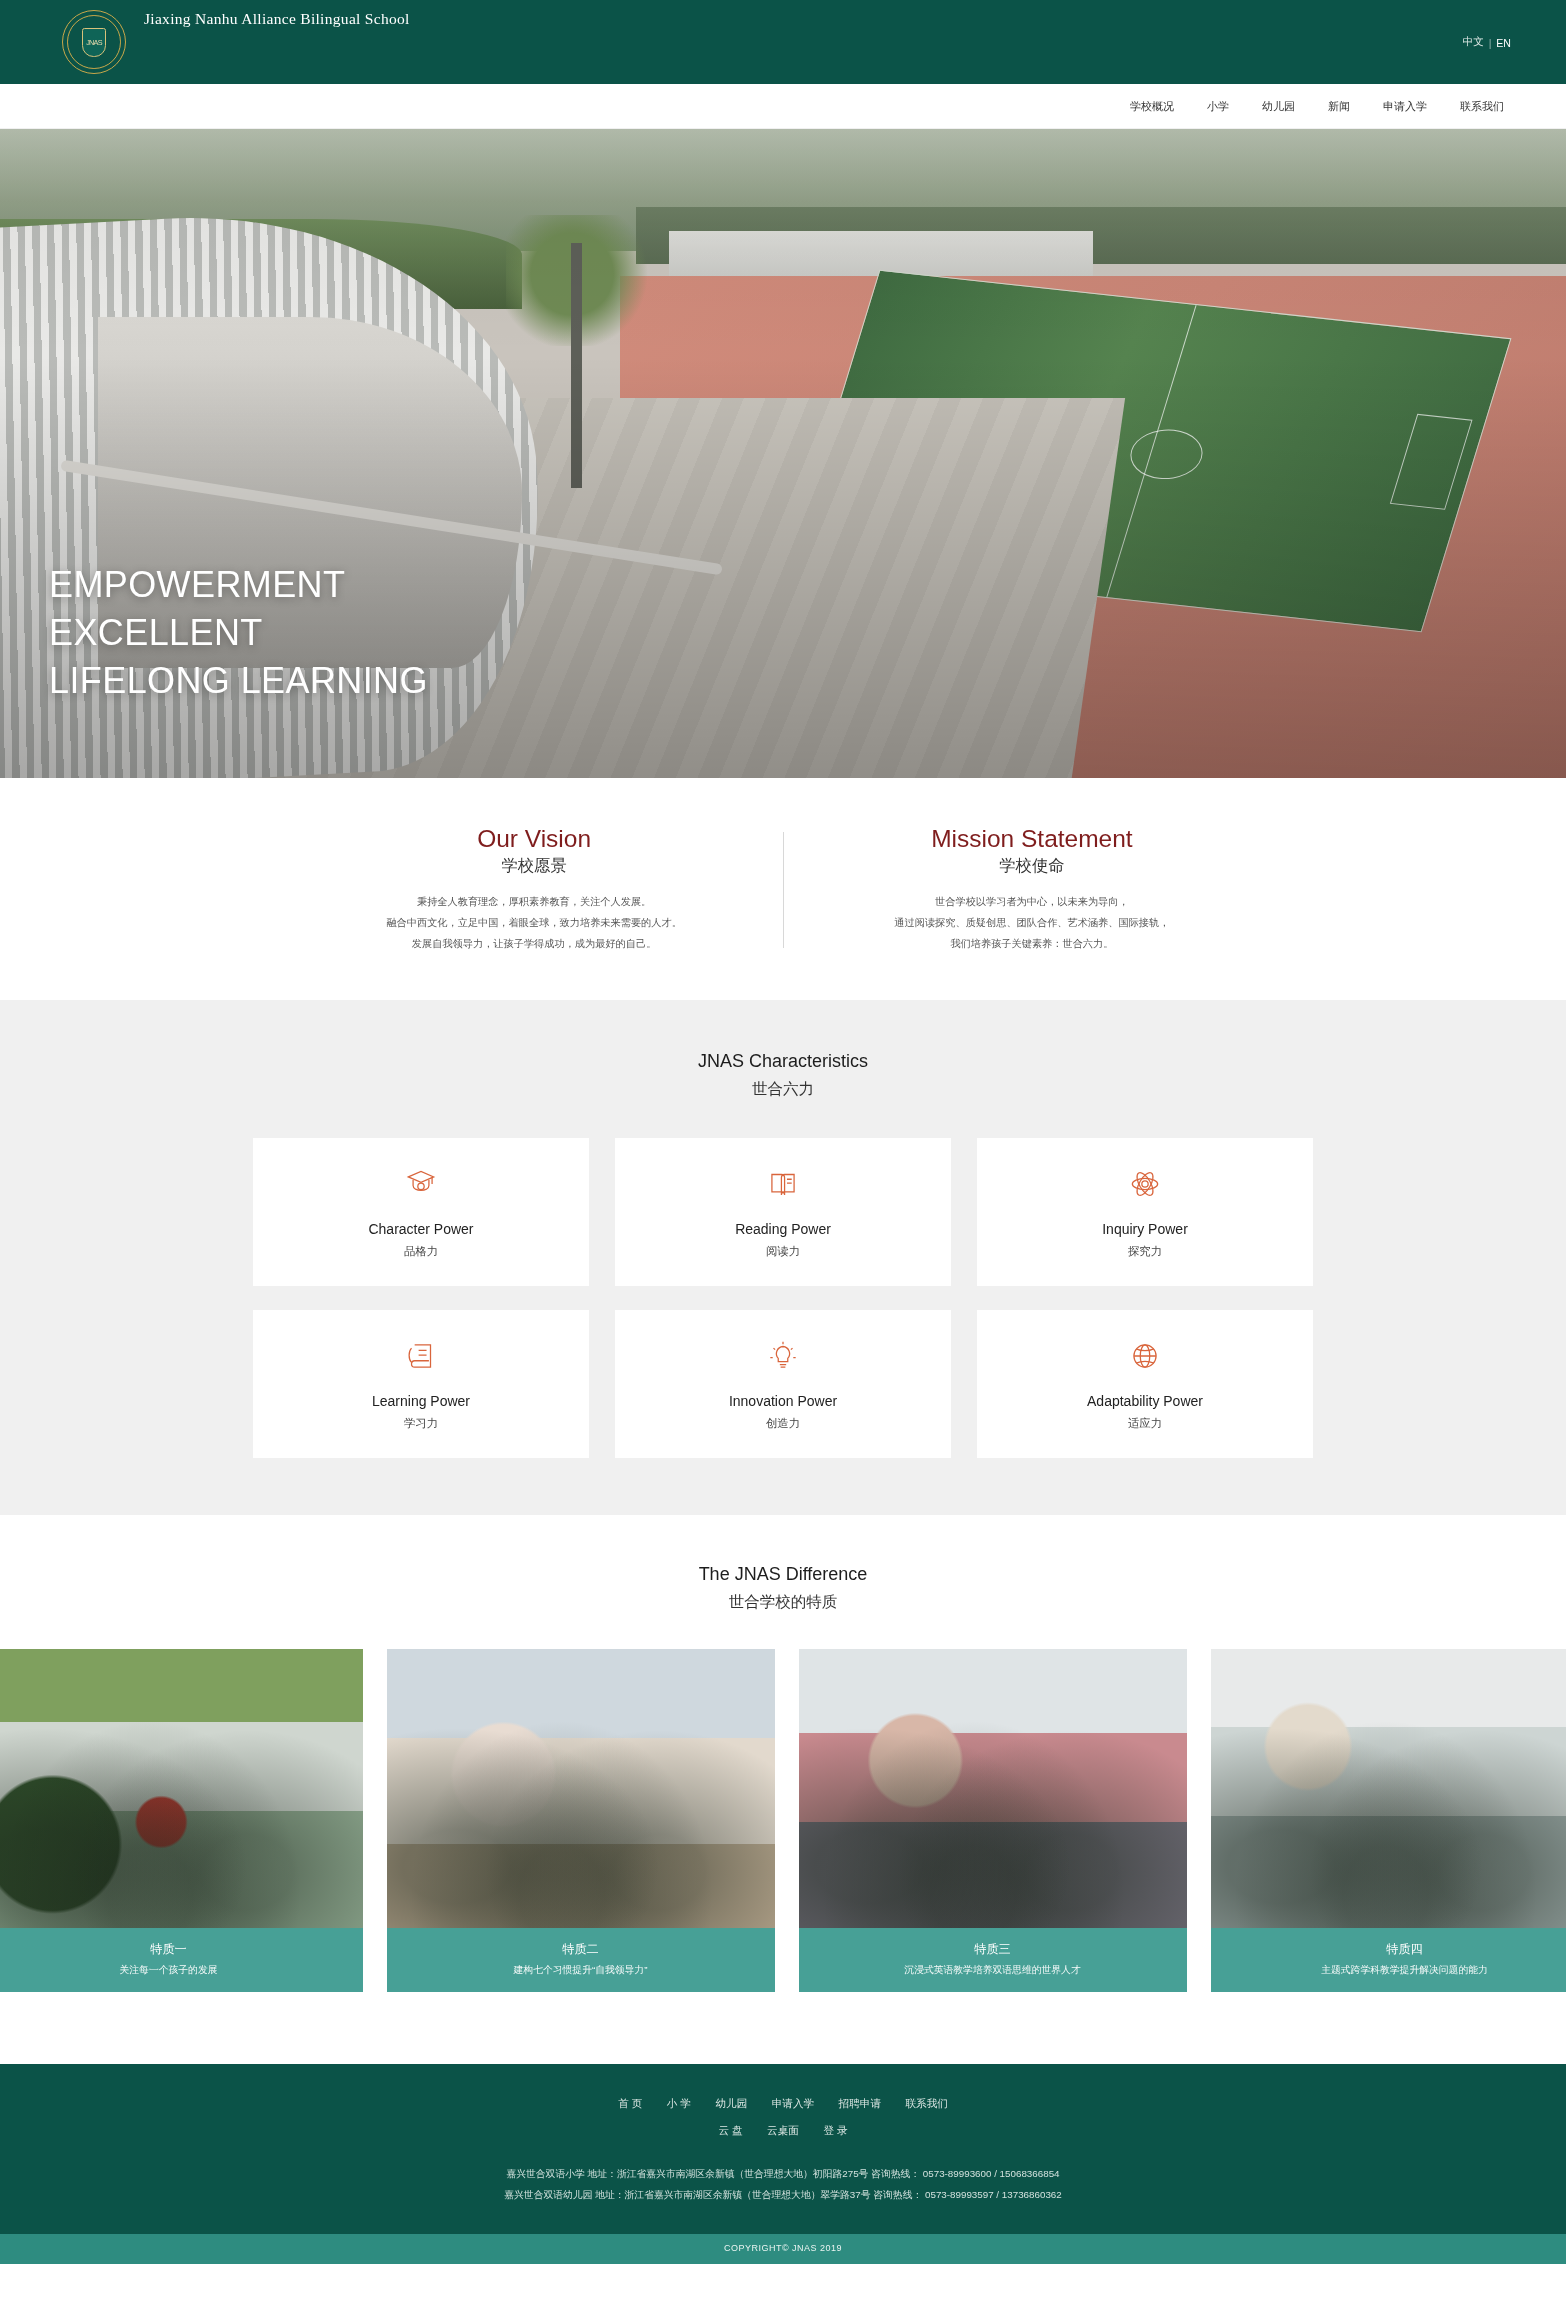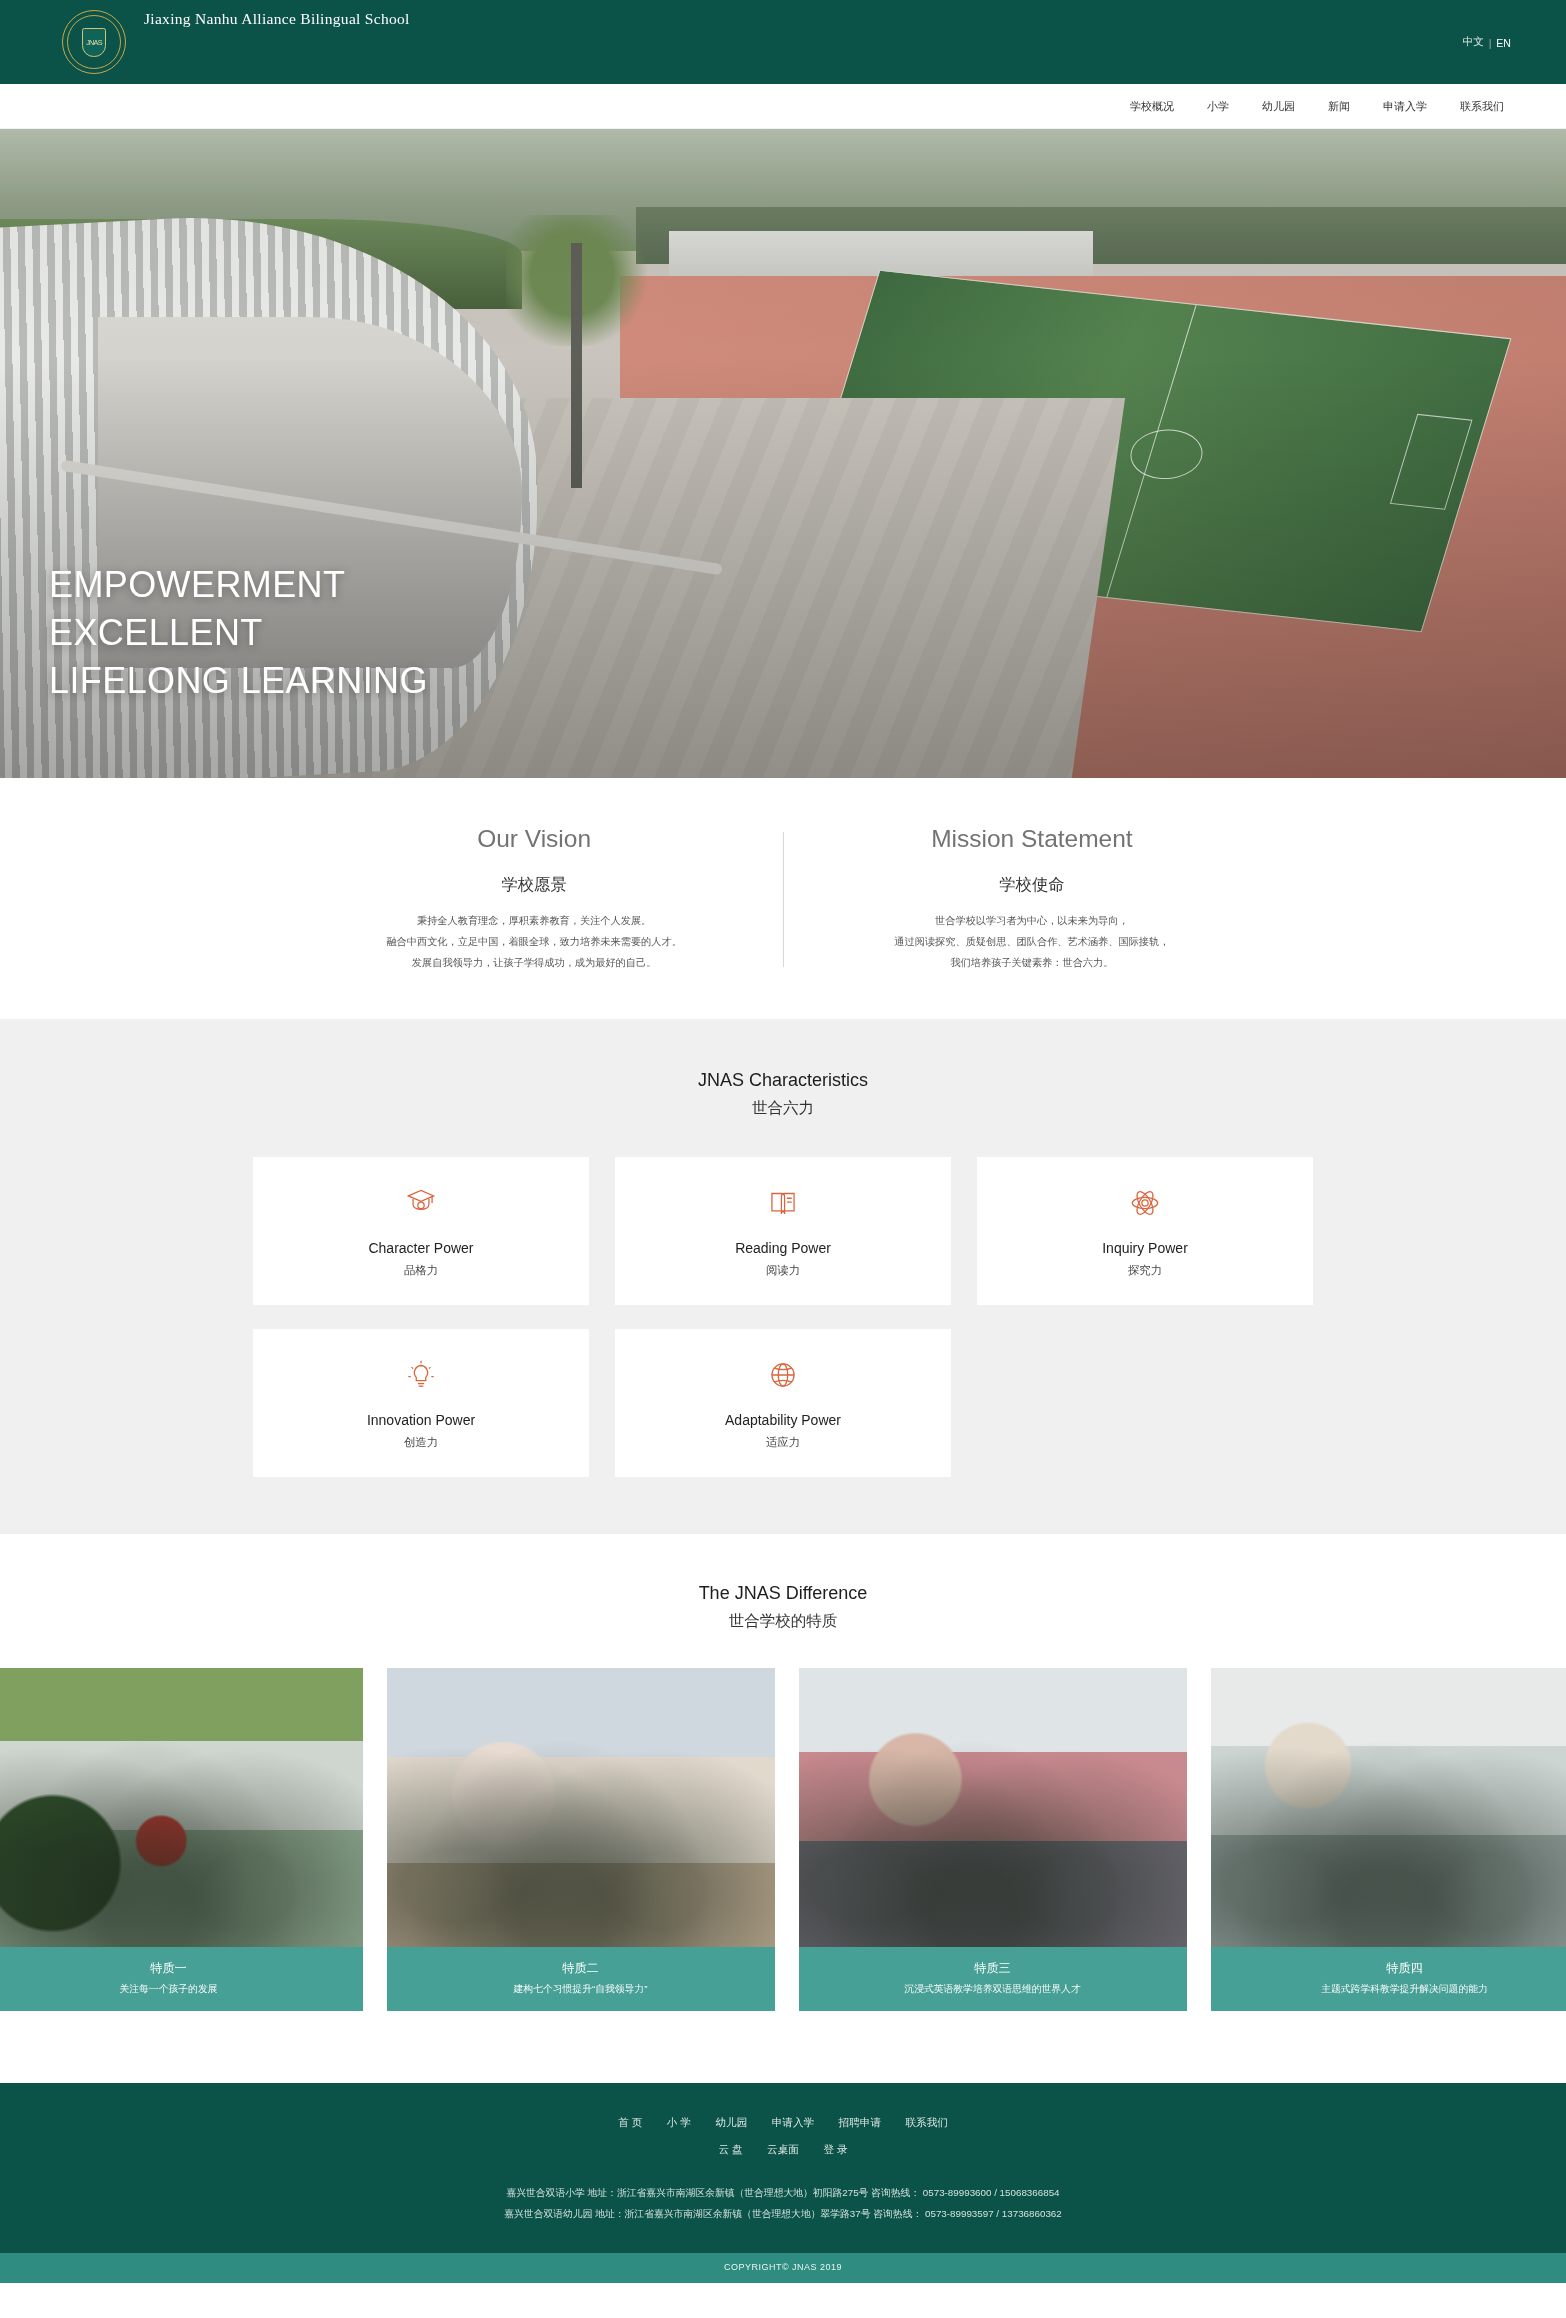--- a/index.html
+++ b/index.html
@@ -155,21 +155,21 @@
     font-weight: 400;
   }
 
   
   .vision-section {
     background: #ffffff; padding: 47px 0 46px;
     display: flex; justify-content: center; align-items: stretch;
   }
   .vm-col { width: 383px; text-align: center; padding: 0 14.7px; }
   .vm-divider { width: 0.8px; background: #d8d8d8; margin: 6.5px 57px 6.5px; }
-  .vm-title { font-size: 24.5px; color: #737373; font-weight: 400; margin-bottom: 21px;
+  .vm-title { font-size: 24.5px; color: #7f1d1d; font-weight: 400; margin-bottom: 2px;
               font-family: "Liberation Sans", sans-serif; }
   .vm-subtitle { font-size: 16.3px; color: #333; margin-bottom: 14.7px; }
   .vm-body { font-size: 10.2px; color: #555; line-height: 2.05; }
 
   
   .char-section { background: #f0f0f0; padding: 51px 0 57px; }
   .sec-title { text-align: center; font-size: 18px; color: #1d1d1d; font-weight: 400; }
   .sec-sub { text-align: center; font-size: 15.5px; color: #333; margin-top: 6.5px; }
   .card-grid {
     width: 1061px; margin: 38px auto 0;
@@ -349,20 +349,31 @@
             <circle cx="24" cy="24" r="4"></circle>
             <ellipse cx="24" cy="24" rx="16" ry="7"></ellipse>
             <ellipse cx="24" cy="24" rx="16" ry="7" transform="rotate(60 24 24)"></ellipse>
             <ellipse cx="24" cy="24" rx="16" ry="7" transform="rotate(120 24 24)"></ellipse>
           </svg>
         </div>
         <div class="en">Inquiry Power</div>
         <div class="cn">探究力</div>
       </div>
 
+      <div class="card">
+        <div class="ico">
+          <svg width="38" height="38" viewBox="0 0 48 48" fill="none" stroke="#d9653c" stroke-width="1.6">
+            <path d="M16 10 h20 v28 h-20 a4 4 0 0 1 0 -8 h18"></path>
+            <path d="M21 17 h10 M21 23 h10"></path>
+            <path d="M12 14 c-4 4 -4 14 0 18"></path>
+          </svg>
+        </div>
+        <div class="en">Learning Power</div>
+        <div class="cn">学习力</div>
+      </div>
 
       <div class="card">
         <div class="ico">
           <svg width="38" height="38" viewBox="0 0 48 48" fill="none" stroke="#d9653c" stroke-width="1.6">
             <path d="M24 12 a9 9 0 0 1 6 15 v4 h-12 v-4 a9 9 0 0 1 6 -15 Z"></path>
             <path d="M20 35 h8 M21 38 h6"></path>
             <path d="M24 6 v3 M12 14 l2 2 M36 14 l-2 2 M8 26 h3 M37 26 h3"></path>
           </svg>
         </div>
         <div class="en">Innovation Power</div>

